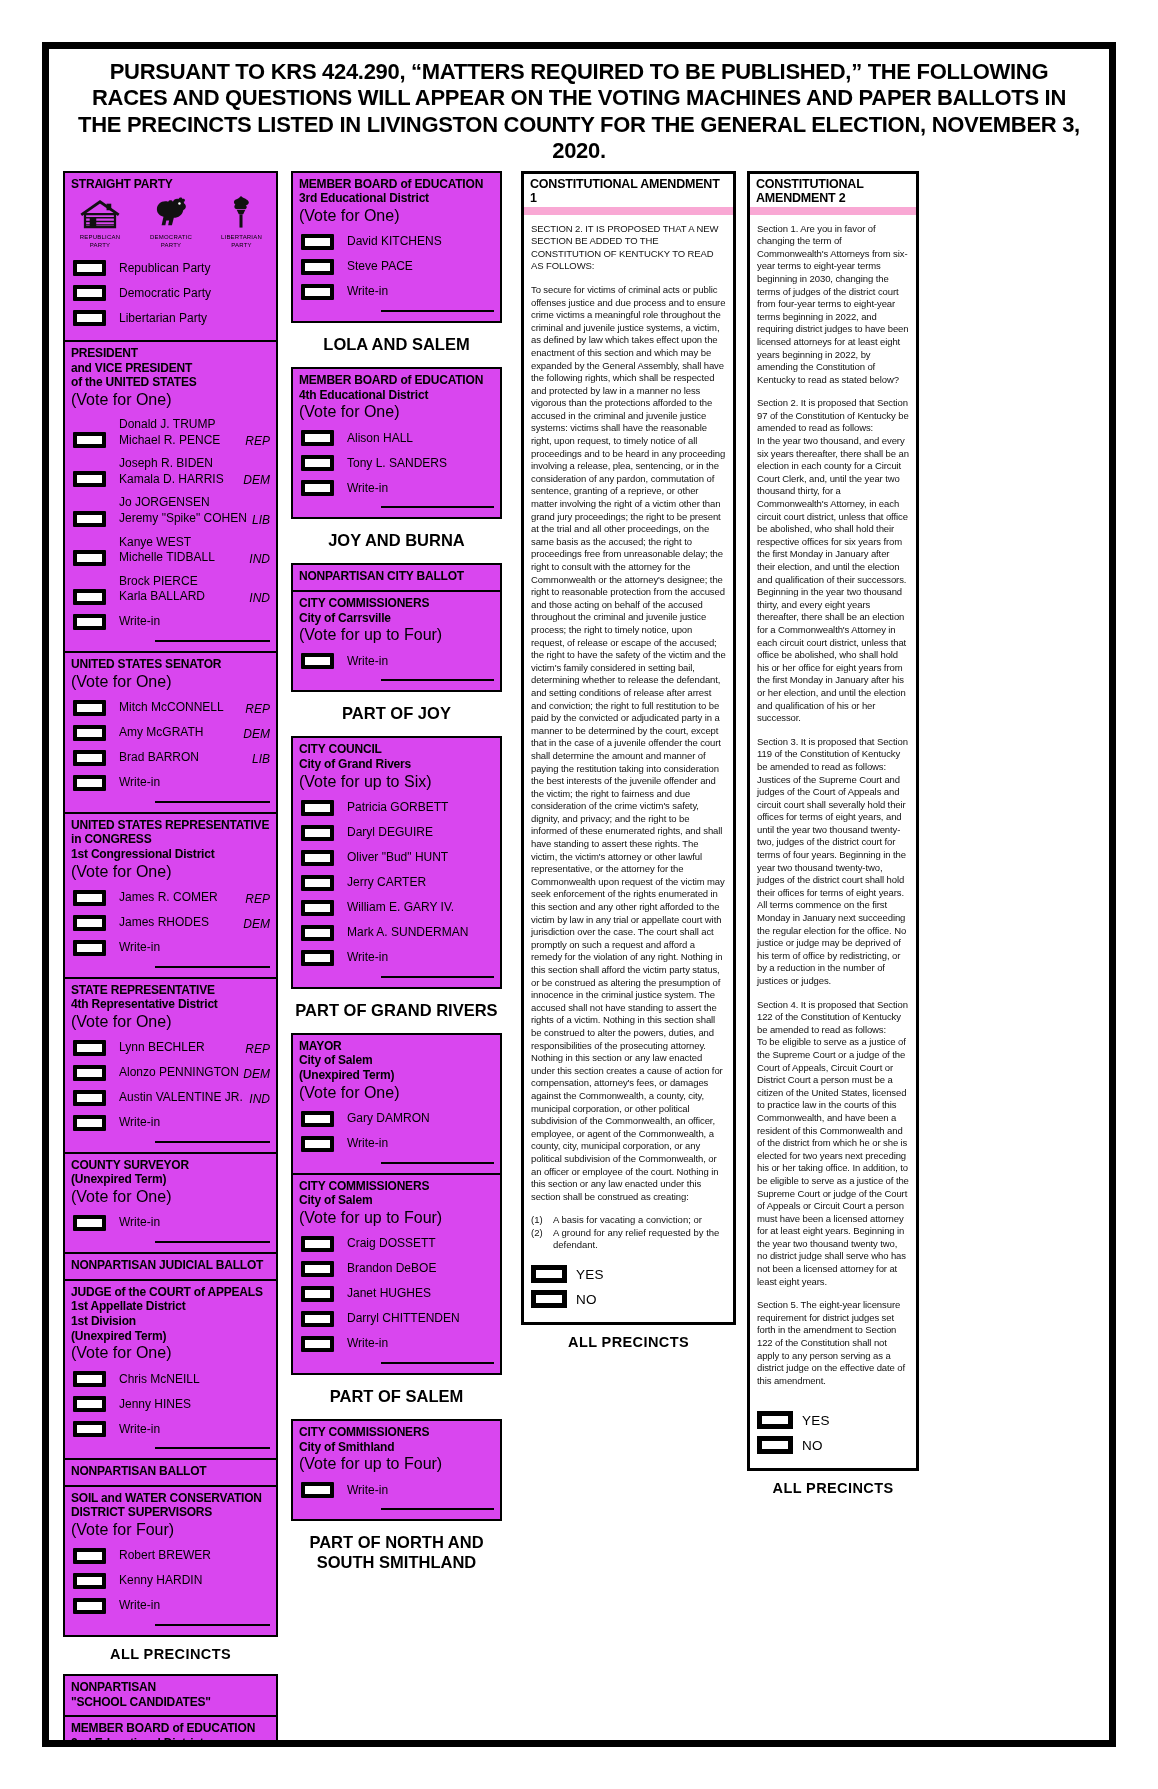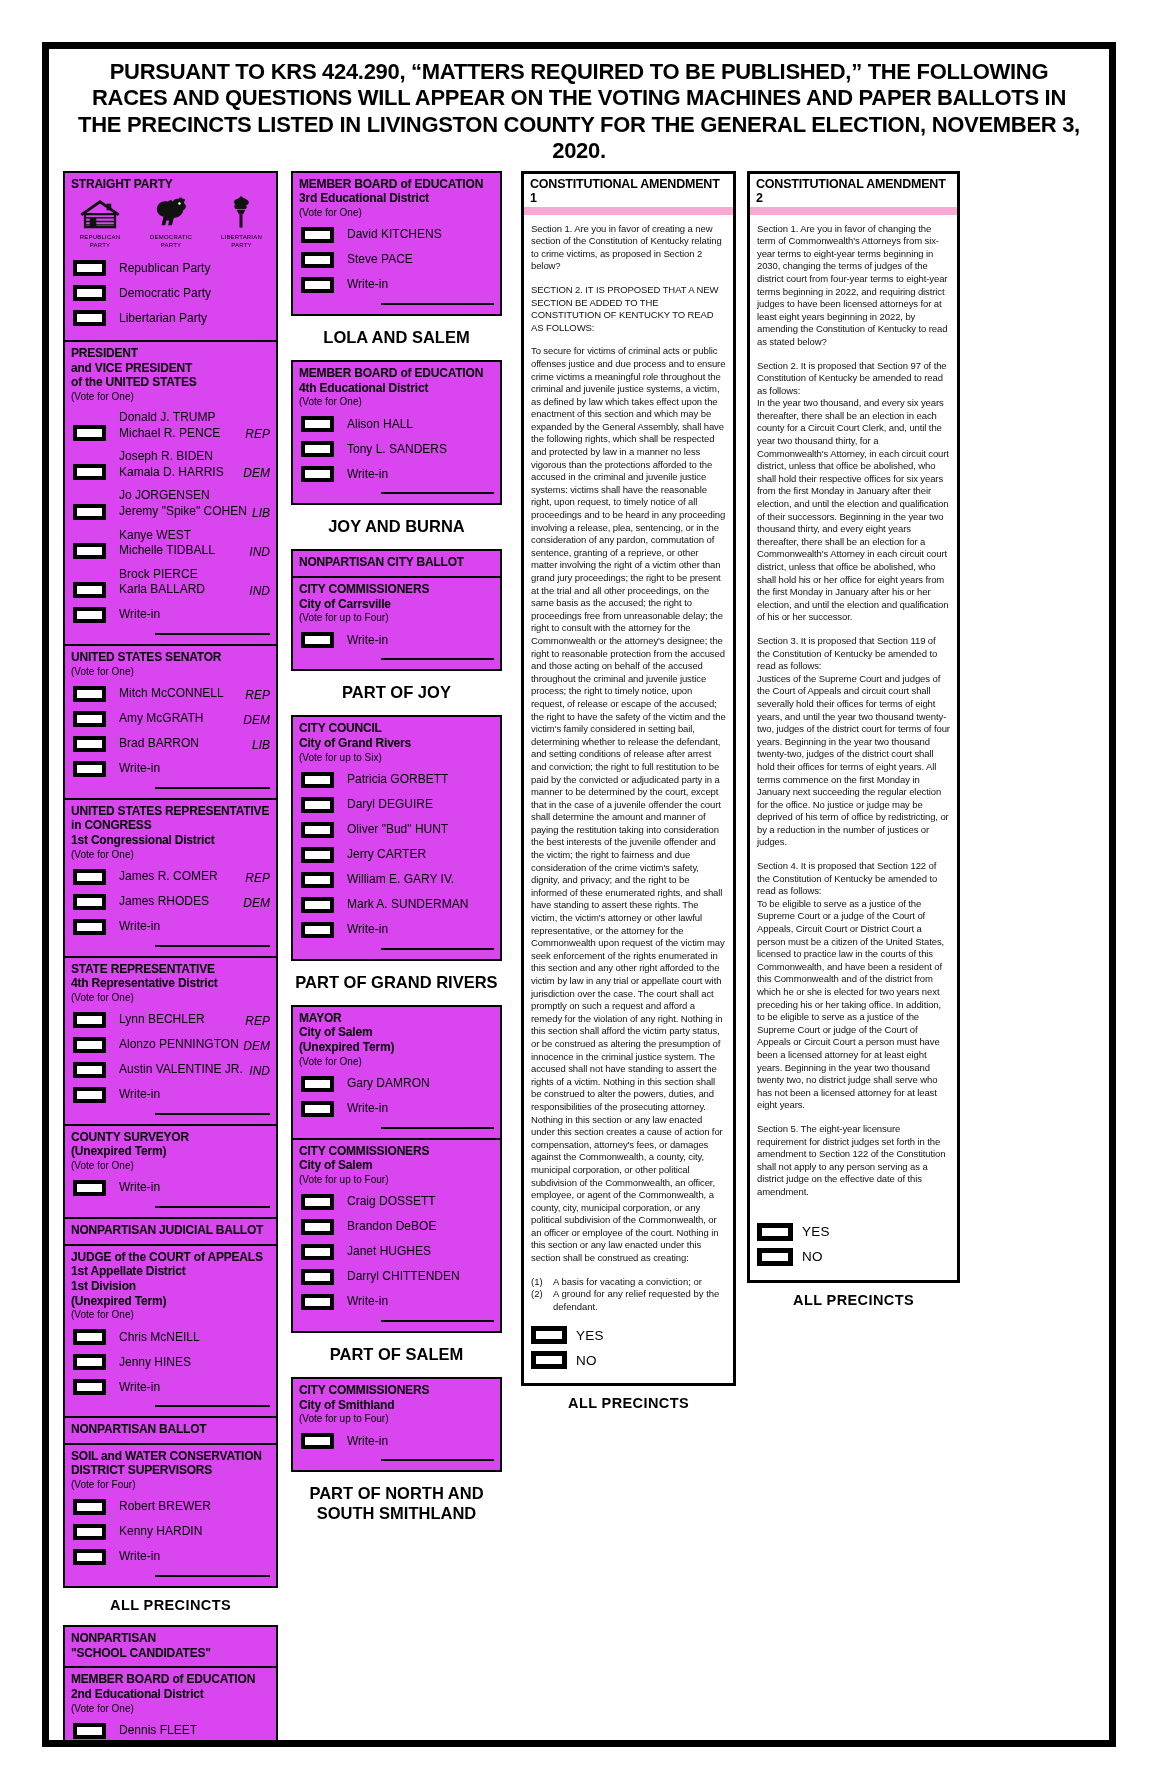--- a/index.html
+++ b/index.html
@@ -4,25 +4,25 @@
 <style>
   html,body{margin:0;padding:0;background:#fff;}
   body{width:1158px;height:1789px;position:relative;font-family:"Liberation Sans",sans-serif;color:#000;overflow:hidden;}
   .frame{position:absolute;left:42px;top:42px;width:1074px;height:1705px;border:7px solid #000;box-sizing:border-box;background:#fff;overflow:hidden;}
   .masthead{font-weight:bold;font-size:22px;line-height:1.2;text-align:center;margin:10px 26px 6px;letter-spacing:-0.3px;}
   .cols{display:flex;align-items:flex-start;padding-left:14px;margin-top:6px;}
   .col{flex:0 0 auto;}
   .col1{width:215px;margin-right:13px;}
   .col2{width:211px;margin-right:19px;}
   .col3{width:215px;margin-right:11px;}
-  .col4{width:213px;}
+  .col4{width:172px;}
   .race{border:2px solid #000;padding:4px 6px 6px;background:#d946ef;box-sizing:border-box;}
   .race + .race{margin-top:-2px;}
   .race-title{font-weight:bold;font-size:12px;line-height:1.22;white-space:pre-line;letter-spacing:-0.2px;}
-  .vote-note{font-size:10px;margin:1px 0 3px;}
+  .vote-note{font-size:16px;margin:1px 0 3px;}
   .emblem-row{display:flex;justify-content:space-between;align-items:flex-end;padding:4px 8px 2px;}
   .emblem{text-align:center;}
   .emblem-caption{font-size:6px;line-height:1.25;white-space:pre-line;margin-top:1px;letter-spacing:0.2px;}
   .opt-row{display:flex;align-items:flex-end;margin:8px 0;}
   .cbx{flex:0 0 auto;width:25px;height:8px;border:4px solid #000;border-radius:1px;margin:1px 13px 0 2px;background:#fff;}
   .opt-label{font-size:12px;line-height:1.3;}
   .party{font-size:12px;margin-left:auto;padding-left:3px;font-style:italic;}
   .end-rule{width:58%;margin:10px 0 3px auto;border-top:2.5px solid #000;}
   .caption{text-align:center;font-weight:bold;white-space:pre-line;}
   .caption.precinct{font-size:16.5px;line-height:1.22;margin:11px 0 13px;text-align:center;}
@@ -412,21 +412,20 @@
             </div>
             <div class="end-rule"></div>
           </div>
         </div>
         <div class="caption precinct">PART OF NORTH AND
 SOUTH SMITHLAND</div>
       </div>
       <div class="col col3">
         <div class="amendment">
           <div class="amend-title">CONSTITUTIONAL AMENDMENT 1</div>
-          <div class="amend-p">Section 1.  Are you in favor of creating a new section of the Constitution of Kentucky relating to crime victims, as proposed in Section 2 below?</div>
           <div class="amend-p">SECTION 2.  IT IS PROPOSED THAT A NEW SECTION BE ADDED TO THE CONSTITUTION OF KENTUCKY TO READ AS FOLLOWS:</div>
           <div class="amend-p">To secure for victims of criminal acts or public offenses justice and due process and to ensure crime victims a meaningful role throughout the criminal and juvenile justice systems, a victim, as defined by law which takes effect upon the enactment of this section and which may be expanded by the General Assembly, shall have the following rights, which shall be respected and protected by law in a manner no less vigorous than the protections afforded to the accused in the criminal and juvenile justice systems: victims shall have the reasonable right, upon request, to timely notice of all proceedings and to be heard in any proceeding involving a release, plea, sentencing, or in the consideration of any pardon, commutation of sentence, granting of a reprieve, or other matter involving the right of a victim other than grand jury proceedings; the right to be present at the trial and all other proceedings, on the same basis as the accused; the right to proceedings free from unreasonable delay; the right to consult with the attorney for the Commonwealth or the attorney's designee; the right to reasonable protection from the accused and those acting on behalf of the accused throughout the criminal and juvenile justice process; the right to timely notice, upon request, of release or escape of the accused; the right to have the safety of the victim and the victim's family considered in setting bail, determining whether to release the defendant, and setting conditions of release after arrest and conviction; the right to full restitution to be paid by the convicted or adjudicated party in a manner to be determined by the court, except that in the case of a juvenile offender the court shall determine the amount and manner of paying the restitution taking into consideration the best interests of the juvenile offender and the victim; the right to fairness and due consideration of the crime victim's safety, dignity, and privacy; and the right to be informed of these enumerated rights, and shall have standing to assert these rights. The victim, the victim's attorney or other lawful representative, or the attorney for the Commonwealth upon request of the victim may seek enforcement of the rights enumerated in this section and any other right afforded to the victim by law in any trial or appellate court with jurisdiction over the case. The court shall act promptly on such a request and afford a remedy for the violation of any right. Nothing in this section shall afford the victim party status, or be construed as altering the presumption of innocence in the criminal justice system. The accused shall not have standing to assert the rights of a victim. Nothing in this section shall be construed to alter the powers, duties, and responsibilities of the prosecuting attorney.  Nothing in this section or any law enacted under this section creates a cause of action for compensation, attorney's fees, or damages against the Commonwealth, a county, city, municipal corporation, or other political subdivision of the Commonwealth, an officer, employee, or agent of the Commonwealth, a county, city, municipal corporation, or any political subdivision of the Commonwealth, or an officer or employee of the court. Nothing in this section or any law enacted under this section shall be construed as creating:</div>
           <div class="amend-li">
             <span class="num">(1)</span>
             <span class="li-text">A basis for vacating a conviction; or</span>
           </div>
           <div class="amend-li">
             <span class="num">(2)</span>
             <span class="li-text">A ground for any relief requested by the defendant.</span>
           </div>

